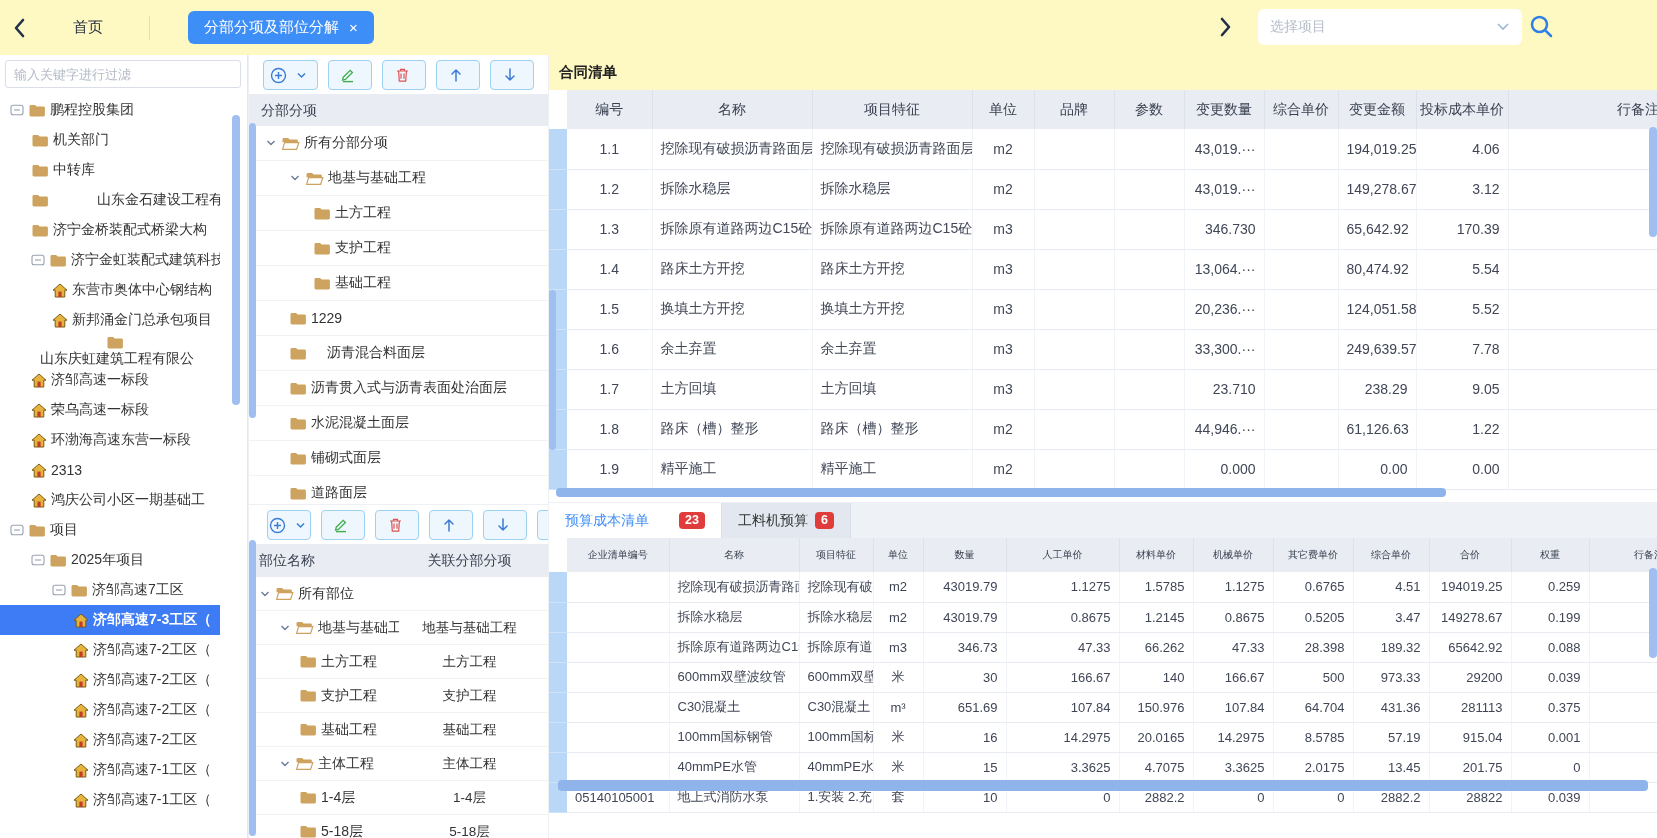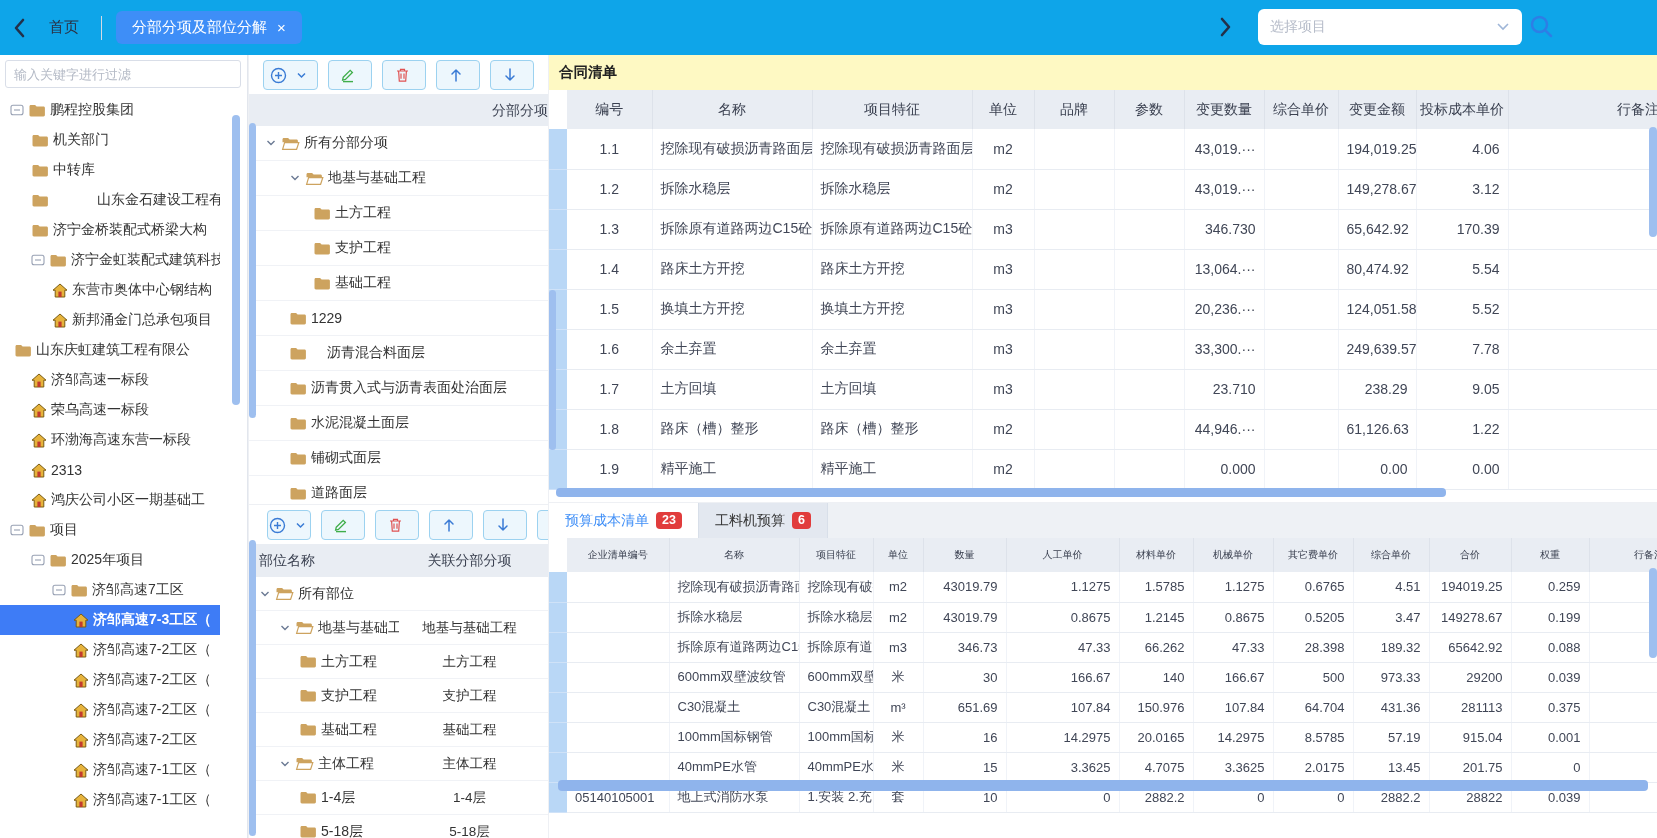--- a/index.html
+++ b/index.html
@@ -1,19 +1,19 @@
 <!DOCTYPE html>
 <html><head>
 <meta charset="utf-8">
 <style>
   html,body{margin:0;padding:0;background:#dfe3ea;}
   .screen{position:relative;width:1657px;height:838px;background:#eef0f4;overflow:hidden;
           font-family:"Liberation Sans","DejaVu Sans",sans-serif;color:#333;font-size:14px;}
   
-  .topbar{position:absolute;left:0;top:0;width:1657px;height:55px;background:#0ea5e9;display:flex;align-items:center;}
+  .topbar{position:absolute;left:0;top:0;width:1657px;height:55px;background:#fef9c3;display:flex;align-items:center;gap:24px;}
   .tb-back{margin-left:12px;display:flex;align-items:center;}
   .tb-home{margin-left:24px;font-size:15px;color:#2b3144;}
   .tb-div{width:1px;height:24px;background:#d5dae3;margin:0 14px 0 22px;}
   .tb-tab{height:33px;background:#3e8ef7;color:#fff;border-radius:6px;display:flex;align-items:center;
           padding:0 16px;font-size:15px;}
   .tb-tab .close{margin-left:10px;font-size:15px;}
   .tb-fwd{position:absolute;left:1220px;top:17px;}
   .tb-select{position:absolute;left:1258px;top:9px;width:264px;height:36px;background:#fff;border-radius:6px;
              display:flex;align-items:center;padding:0 12px;box-sizing:border-box;}
   .tb-select .ph{color:#b6bcc9;font-size:14px;flex:1;}
@@ -29,21 +29,21 @@
   .side-tree{position:absolute;left:0;top:40px;width:220px;height:743px;overflow:hidden;}
   .s-row{display:flex;align-items:center;height:30px;white-space:nowrap;cursor:default;}
   .s-row.sel{background:#3e7cf6;color:#fff;font-weight:bold;}
   .t-ico{display:inline-flex;align-items:center;margin-right:4px;flex:0 0 auto;}
   .t-label{overflow:hidden;text-overflow:clip;}
   
   .toolbar{display:flex;align-items:center;gap:10px;padding:5px 0 4px 14px;background:#fff;}
   .tool-btn{height:30px;min-width:44px;background:#edf7fd;border:1px solid #9cd2f0;border-radius:4px;
             display:flex;align-items:center;justify-content:center;gap:5px;cursor:pointer;padding:0 6px;box-sizing:border-box;}
   
-  .midtop{left:249px;top:55px;width:299px;height:449px;text-align:right;}
+  .midtop{left:249px;top:55px;width:299px;height:449px;}
   .midbottom{left:249px;top:505px;width:299px;height:333px;}
   .sub-head{height:32px;line-height:32px;background:#e9edf3;color:#3a4050;padding-left:12px;font-size:14px;}
   .m-row{display:flex;align-items:center;height:34px;border-bottom:1px solid #f0f2f6;white-space:nowrap;}
   .p-head{display:flex;height:33px;background:#e9edf3;color:#3a4050;align-items:center;}
   .p-head .c1{width:150px;padding-left:10px;box-sizing:border-box;}
   .p-head .c2{width:141px;text-align:center;}
   .p-row{display:flex;align-items:center;height:33px;border-bottom:1px solid #f0f2f6;white-space:nowrap;}
   .p-row .c1{width:150px;display:flex;align-items:center;box-sizing:border-box;overflow:hidden;}
   .p-row .c2{width:141px;text-align:center;overflow:hidden;font-size:13.5px;}
   
@@ -59,21 +59,21 @@
   .btable th{height:32px;font-size:10px;}
   .btable td{height:30px;font-size:13px;}
   td.ind,th.ind{padding:0;border-right:none;}
   td.ind{background:#b9d7f6;border-bottom:1px solid #cfe2f8;}
   th.ind-w{background:#fff;border-right:none;}
   .al{text-align:left;}.ac{text-align:center;}.ar{text-align:right;}
   .rightbottom{left:549px;top:503px;width:1108px;height:335px;background:#fff;}
   .tabs{height:35px;display:flex;background:#eef1f5;align-items:stretch;}
   .tab{display:flex;align-items:center;padding:0 16px;font-size:14px;background:#e3e8f0;color:#333;
        border-right:1px solid #d8dfe9;cursor:pointer;}
-  .tab.active{background:#fff;color:#3e8ef7;}
+  .tab.active{background:#fff;color:#3e8ef7;gap:23px;}
   .badge{background:#e13c3c;color:#fff;border-radius:4px;font-size:12.5px;font-weight:bold;
          padding:2px 6px;margin-left:7px;line-height:1;}
   
   .thumb{position:absolute;background:#9ebfef;border-radius:4px;}
   .thumb.h{background:#8fb4ec;}
 </style>
 </head>
 <body>
 
 <div class="screen">
@@ -179,21 +179,21 @@
         </div>
         <div class="s-row" style="padding-left: 52px;">
           <span class="t-ico ">
             <svg width="16" height="15" viewBox="0 0 16 15">
               <path d="M8 1L1 7.2h2.2V14h9.6V7.2H15z" fill="#e6b33c" stroke="#7a5c14" stroke-width="1"></path>
               <rect x="6.4" y="8.6" width="3.2" height="5.4" fill="#c23b2e"></rect>
             </svg>
           </span>
           <span class="t-label">新邦涌金门总承包项目</span>
         </div>
-        <div class="s-row" style="padding-left: 14px;">
+        <div class="s-row" style="padding-left: 14px; flex-direction: column;">
           <span class="t-ico ">
             <svg width="18" height="15" viewBox="0 0 18 15">
               <path d="M1.5 3.4c0-.8.6-1.4 1.4-1.4h4.2l1.5 1.6h6.9c.8 0 1.4.6 1.4 1.4v7.1c0 .8-.6 1.4-1.4 1.4H2.9c-.8 0-1.4-.6-1.4-1.4z" fill="#cda35f"></path>
             </svg>
           </span>
           <span class="t-label">山东庆虹建筑工程有限公</span>
         </div>
         <div class="s-row" style="padding-left: 31px;">
           <span class="t-ico ">
             <svg width="16" height="15" viewBox="0 0 16 15">

